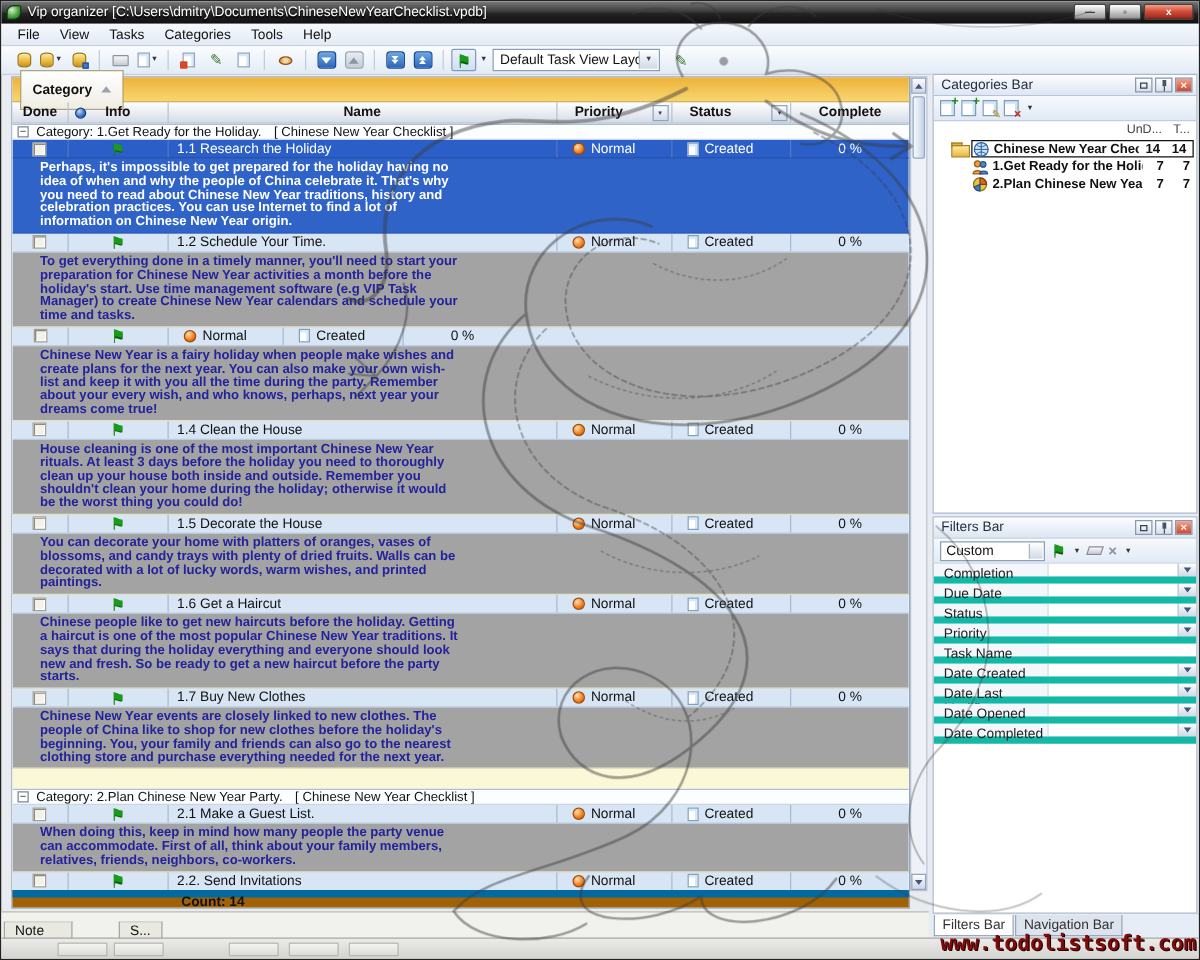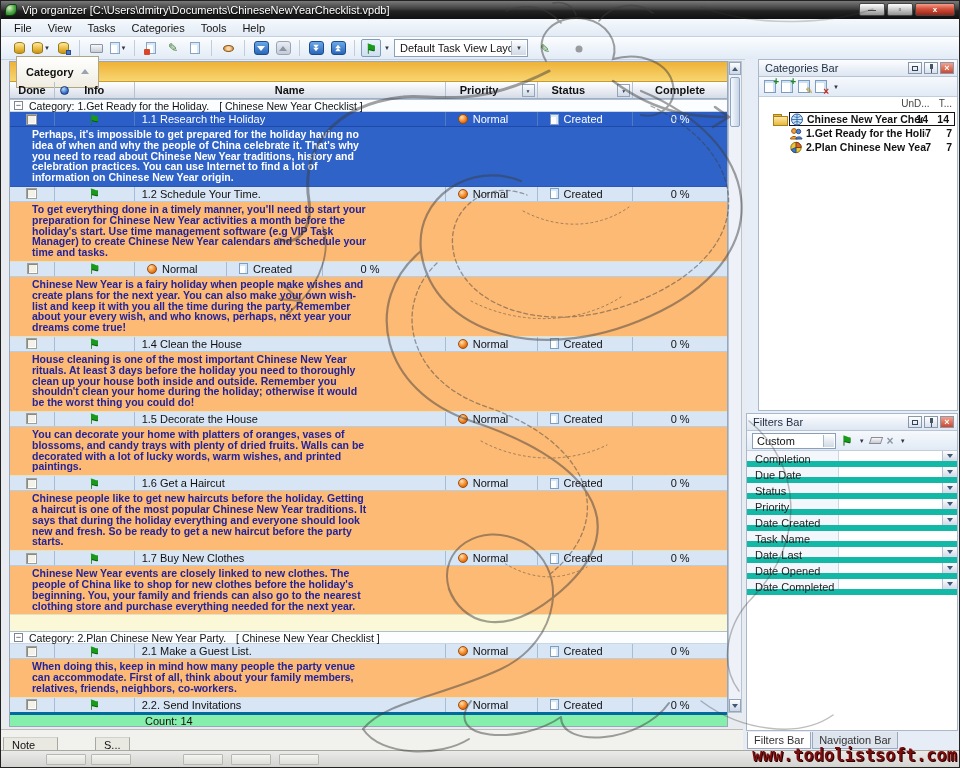--- a/index.html
+++ b/index.html
@@ -86,42 +86,42 @@
     box-shadow:inset 1px 1px 0 #8a8a82, inset -1px -1px 0 #fff; }
   .c.info { width:80px; justify-content:center; }
   .c.nm { width:312px; padding-left:7px; }
   .c.pri { width:92px; padding-left:12px; gap:5px; }
   .pdot { width:10px; height:10px; border-radius:50%; flex:0 0 10px;
     background:radial-gradient(circle at 35% 30%, #ffe0b0, #f07d18 60%, #b05008); border:1px solid #a04c08; }
   .c.st { width:96px; padding-left:12px; gap:5px; }
   .page { width:9px; height:11px; flex:0 0 9px; background:#fff; border:1px solid #7e9fc0; box-shadow:inset -2px 2px 0 #d8e8f8; }
   .c.comp { width:94px; justify-content:center; border-right:none; }
   .trow.sel { background:#2b5ec6; color:#fff; border-bottom-color:#1d49a8; }
-  .drow { background:#fdba74; border-bottom:1px solid #e6e2c0; padding:2px 8px 3px 22px; }
+  .drow { background:#a3a3a3; border-bottom:1px solid #e6e2c0; padding:2px 8px 3px 22px; }
   .drow span { display:block; max-width:336px; color:#23239b; font-weight:bold; font-size:10.5px; line-height:10.8px; }
   .drow.sel { background:#2f63c8; border-bottom-color:#2a58b4; }
   .drow.sel span { color:#fff; }
   .spacer-row { height:16px; background:#fbf8d7; }
-  .count-bar { position:absolute; left:0; right:0; bottom:0; height:14px; background:#86efac;
-    border-top:3px solid #0369a1; display:flex; align-items:center; padding-left:135px; font-weight:normal; }
+  .count-bar { position:absolute; left:0; right:0; bottom:0; height:14px; background:#a16207;
+    border-top:6px solid #0369a1; display:flex; align-items:center; padding-left:135px; font-weight:bold; }
 
   
   .vscroll { position:absolute; left:727px; top:60px; width:14px; height:652px; background:#eef2f8; border:1px solid #b8c4d4; }
   .vs-btn { position:absolute; left:0; width:12px; height:13px; background:linear-gradient(#fdfdfd,#ccd6e4);
     border:1px solid #93a4bc; display:flex; align-items:center; justify-content:center; }
   .vs-btn .t { width:0; height:0; border-left:3px solid transparent; border-right:3px solid transparent; }
   .vs-up { top:0; } .vs-up .t { border-bottom:4px solid #40577a; }
   .vs-dn { bottom:0; } .vs-dn .t { border-top:4px solid #40577a; }
   .vs-thumb { position:absolute; left:1px; right:1px; top:15px; height:50px;
     background:linear-gradient(90deg,#f6fafe,#c6d4e6); border:1px solid #8fa4c0; border-radius:2px; }
 
   
   .rpanel { position:absolute; left:744px; top:58px; width:214px; height:672px; background:#e7edf6; }
   .panel { position:absolute; left:1px; right:1px; border:1px solid #aab8cc; background:#fff; overflow:hidden; }
-  .cat-panel { top:0; height:352px;margin-left:12px; }
+  .cat-panel { top:0; height:352px; }
   .fil-panel { top:354px; height:318px; }
   .phead { height:17px; background:linear-gradient(#fcfdff,#dde6f2); border-bottom:1px solid #b8c4d4;
     display:flex; align-items:center; padding:0 3px 0 6px; color:#1d2c3e; }
   .pbtns { margin-left:auto; display:flex; gap:2px; }
   .pbtn { width:14px; height:12px; border:1px solid #8a98ac; background:linear-gradient(#fff,#d8e0ec);
     display:flex; align-items:center; justify-content:center; }
   .pbtn .sq { width:6px; height:5px; border:1px solid #345; }
   .pbtn .pinlin { width:7px; height:9px; position:relative; }
   .pbtn .pinlin:before { content:""; position:absolute; left:2px; top:0; width:3px; height:5px; background:#456; }
   .pbtn .pinlin:after { content:""; position:absolute; left:3px; top:5px; width:1px; height:4px; background:#456; }
@@ -634,29 +634,29 @@
             </span>
           </div>
         <div class="frow">
             <span class="flab">Priority</span>
             <span class="fval"></span>
             <span class="farr">
               <span class="t"></span>
             </span>
           </div>
         <div class="frow">
+            <span class="flab">Task Name</span>
+            <span class="fval"></span>
+          </div>
+        <div class="frow">
             <span class="flab">Date Created</span>
             <span class="fval"></span>
             <span class="farr">
               <span class="t"></span>
             </span>
-          </div>
-        <div class="frow">
-            <span class="flab">Task Name</span>
-            <span class="fval"></span>
           </div>
         <div class="frow">
             <span class="flab">Date Last Modifie</span>
             <span class="fval"></span>
             <span class="farr">
               <span class="t"></span>
             </span>
           </div>
         <div class="frow">
             <span class="flab">Date Opened</span>

